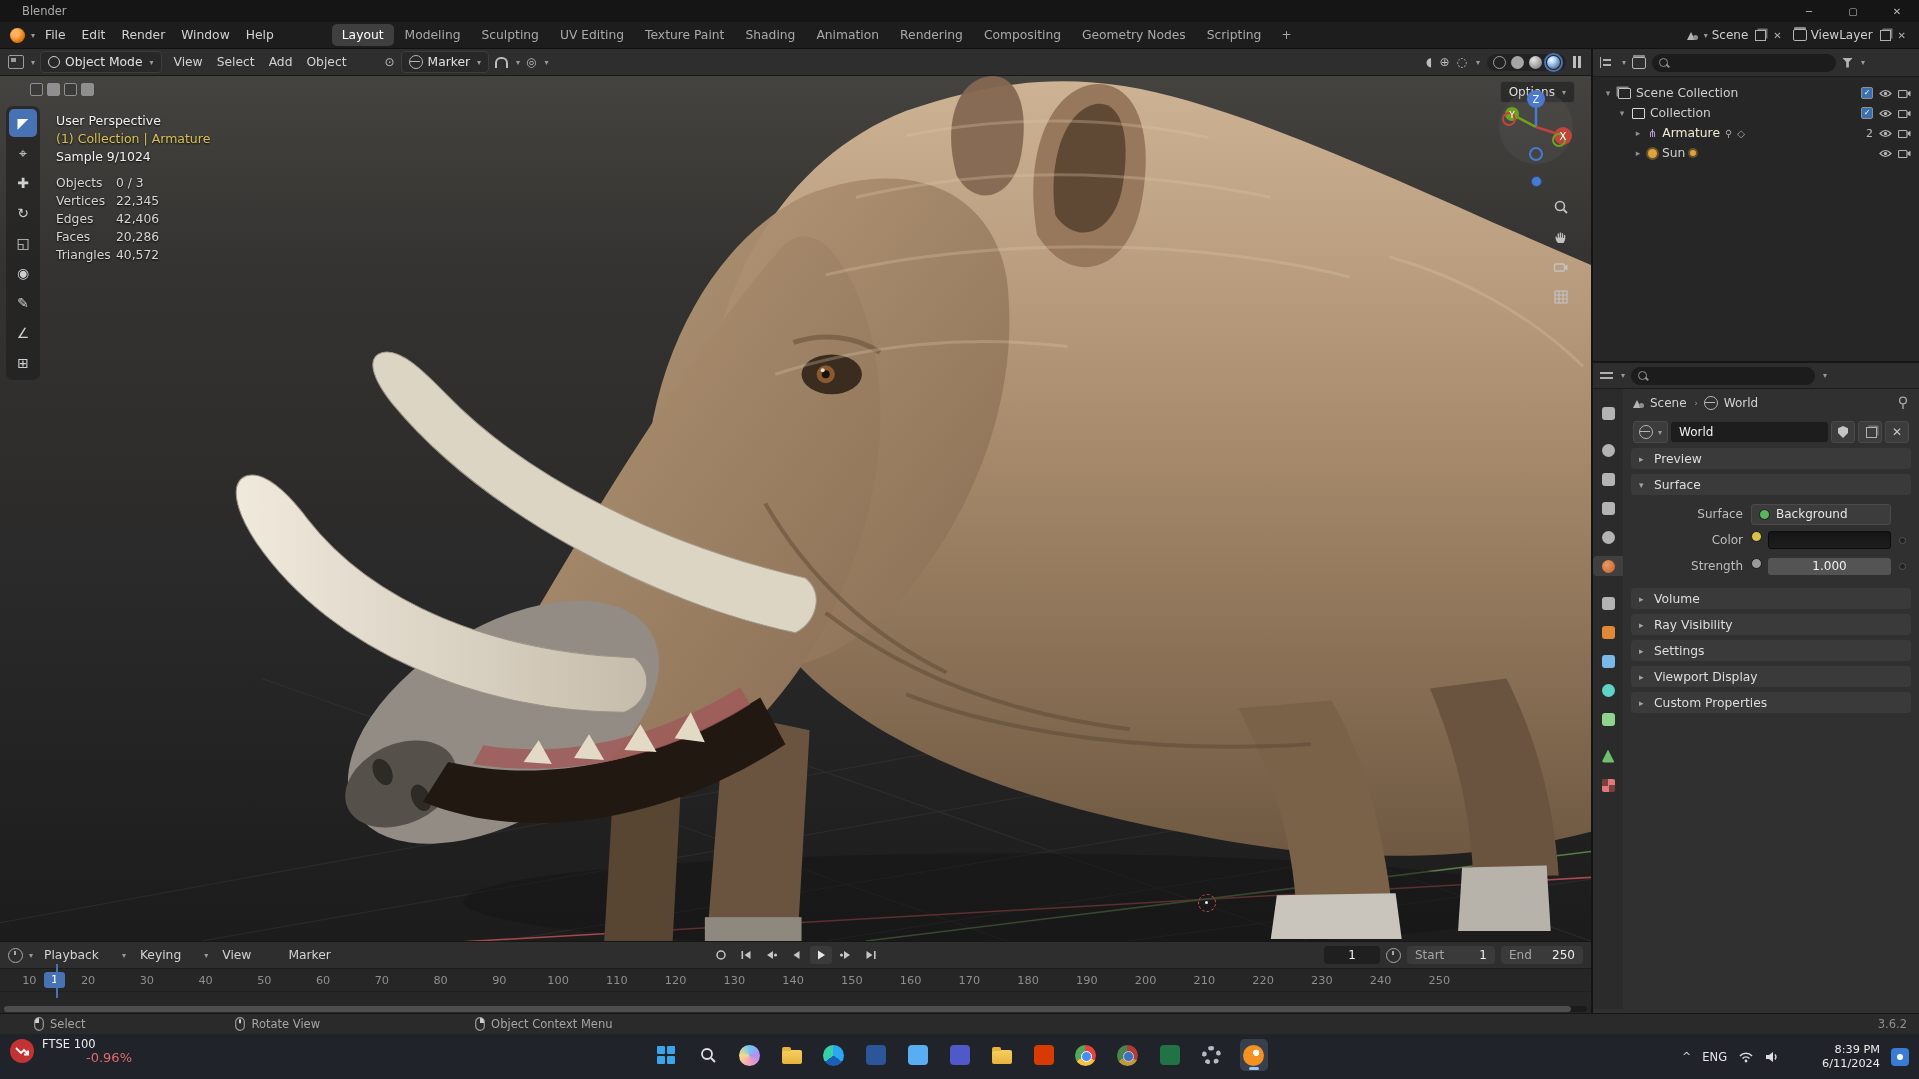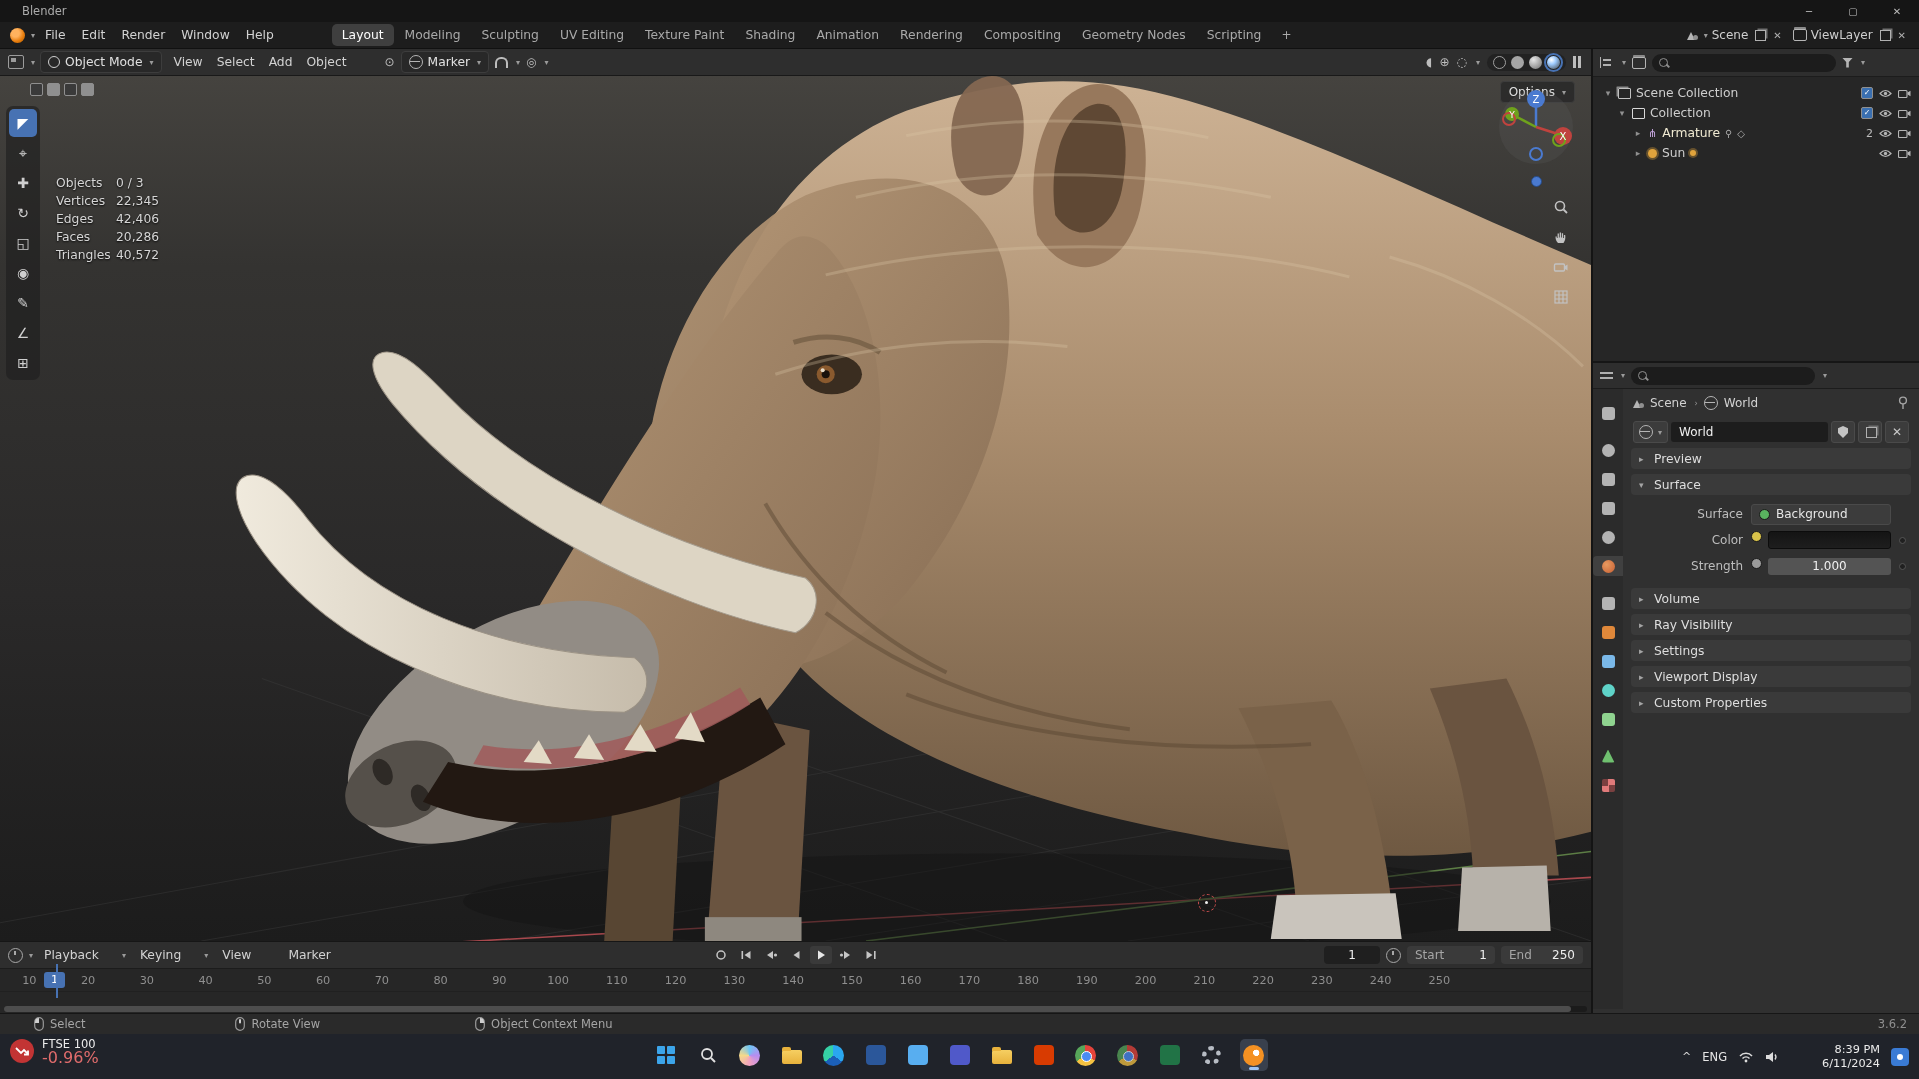--- a/index.html
+++ b/index.html
@@ -169,21 +169,21 @@
   
   .sb{position:absolute;left:0;top:1013px;width:1919px;height:21px;background:#2a2a2a;border-top:1px solid #161616;display:flex;align-items:center;padding:0 12px;box-sizing:border-box;color:#a5a5a5;font-size:11.5px;}
   .sbitem{display:flex;align-items:center;gap:6px;}
   .sb .ver{margin-left:auto;color:#8f8f8f;}
 
   
   .tk{position:absolute;left:0;top:1034px;width:1919px;height:45px;background:#20232a;}
   .stock{position:absolute;left:10px;top:4px;display:flex;align-items:center;gap:8px;}
   .stockicon{width:24px;height:24px;border-radius:50%;background:#c23434;display:flex;align-items:center;justify-content:center;}
   .stocktxt .n{color:#ececec;font-size:11.5px;line-height:13px;}
-  .stocktxt .c{color:#e06c6c;font-size:16px;line-height:13px;}
+  .stocktxt .c{color:#e06c6c;font-size:13px;line-height:13px;margin-left:44px;}
   .ticons{position:absolute;left:50%;top:5px;transform:translateX(-50%);display:flex;gap:14px;align-items:center;}
   .ti{width:28px;height:32px;border-radius:5px;display:flex;align-items:center;justify-content:center;position:relative;}
   .ti.open{background:#39404d;}
   .ti.open::after{content:"";position:absolute;bottom:1px;left:9px;width:10px;height:3px;border-radius:2px;background:#9fc3f0;}
   .win4{display:grid;grid-template-columns:8px 8px;gap:2px;}
   .win4 span{width:8px;height:8px;background:#3ca5ea;border-radius:1px;}
   .folder{width:20px;height:14px;background:linear-gradient(#f6cf62,#e8b23c);border-radius:2px;position:relative;margin-top:3px;}
   .folder::before{content:"";position:absolute;left:0;top:-3px;width:9px;height:4px;background:#e8b23c;border-radius:2px 2px 0 0;}
   .circ20{width:21px;height:21px;border-radius:50%;}
   .edge{background:conic-gradient(#2aa7f0 0 35%,#1b5fb8 35% 65%,#35d0a5 65% 100%);}
@@ -390,20 +390,25 @@
       </g>
     </svg>
 
     <div class="corner">
       <span class="msq"></span>
       <span class="msq f"></span>
       <span class="msq"></span>
       <span class="msq f"></span>
     </div>
 
+    <div class="ovl">
+      <div class="l1">User Perspective</div>
+      <div class="l2">(1) Collection | Armature</div>
+      <div class="l3">Sample 9/1024</div>
+    </div>
     <div class="stats">
         <div style="display:contents">
         <span>Objects</span><span>0 / 3</span>
       </div>
         <div style="display:contents">
         <span>Vertices</span><span>22,345</span>
       </div>
         <div style="display:contents">
         <span>Edges</span><span>42,406</span>
       </div>

